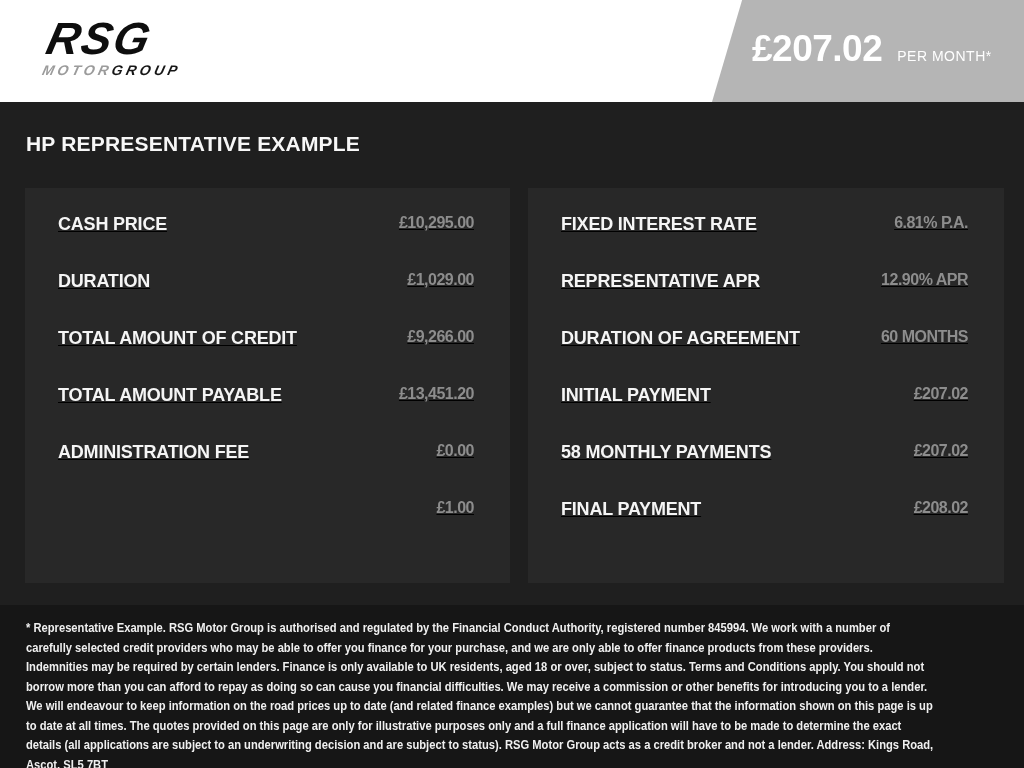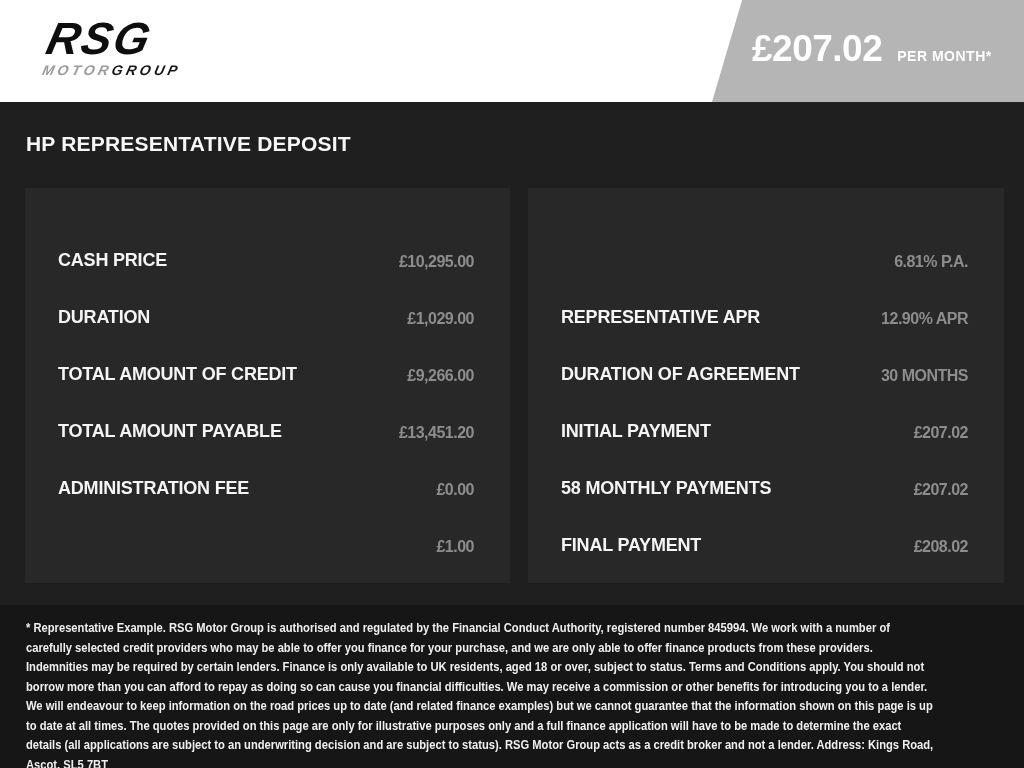--- a/index.html
+++ b/index.html
@@ -34,21 +34,21 @@
     background: #b5b5b5;
     clip-path: polygon(13% 0, 100% 0, 100% 100%, 3.7% 100%);
     display: flex; align-items: baseline;
     padding-left: 52px; padding-top: 30px;
   }
   .price-amount {
     font-size: 37px; font-weight: bold; color: #ffffff;
     letter-spacing: -0.5px; line-height: 1;
   }
   .price-period {
-    font-size: 14px; font-weight: bold; color: #ffffff;
+    font-size: 14px; font-weight: normal; color: #ffffff;
     margin-left: 15px; letter-spacing: 0.5px;
   }
 
   
   .main {
     width: 1024px; height: 503px;
     background: #1f1f1f;
     padding-top: 30px;
   }
   .page-title {
@@ -63,22 +63,23 @@
   }
   .panel {
     background: #282828;
     height: 395px;
     padding: 26px 0;
   }
   .panel-left  { width: 485px; }
   .panel-right { width: 476px; }
   .row {
     height: 57px;
-    display: flex; align-items: flex-end;
+    display: flex; align-items: flex-start;
     padding: 0 36px 0 33px;
+    text-decoration: underline;
   }
   .row-label {
     font-size: 18px; font-weight: bold; color: #f5f5f5;
     letter-spacing: -0.2px; white-space: nowrap;
   }
   .row-value {
     margin-left: auto;
     font-size: 16px; font-weight: bold; color: #8d8d8d;
     letter-spacing: -0.5px; white-space: nowrap;
   }
@@ -110,21 +111,21 @@
       <span class="sub-gray">MOTOR</span><span class="sub-dark">GROUP</span>
     </div>
   </div>
   <div class="price-badge">
     <span class="price-amount">£207.02</span>
     <span class="price-period">PER MONTH*</span>
   </div>
 </div>
 
 <div class="main">
-  <h1 class="page-title">HP REPRESENTATIVE DEPOSIT</h1>
+  <h1 class="page-title">HP REPRESENTATIVE EXAMPLE</h1>
   <div class="panels">
     <div class="panel panel-left">
       <div>
           <div class="row">
             <span class="row-label">CASH PRICE</span>
             <span class="row-value">£10,295.00</span>
           </div>
           <div class="row">
             <span class="row-label">DURATION</span>
             <span class="row-value">£1,029.00</span>
@@ -142,29 +143,30 @@
             <span class="row-value">£0.00</span>
           </div>
           <div class="row">
             <span class="row-value">£1.00</span>
           </div>
         </div>
     </div>
     <div class="panel panel-right">
       <div>
           <div class="row">
+            <span class="row-label">FIXED INTEREST RATE</span>
             <span class="row-value">6.81% P.A.</span>
           </div>
           <div class="row">
             <span class="row-label">REPRESENTATIVE APR</span>
             <span class="row-value">12.90% APR</span>
           </div>
           <div class="row">
             <span class="row-label">DURATION OF AGREEMENT</span>
-            <span class="row-value">30 MONTHS</span>
+            <span class="row-value">60 MONTHS</span>
           </div>
           <div class="row">
             <span class="row-label">INITIAL PAYMENT</span>
             <span class="row-value">£207.02</span>
           </div>
           <div class="row">
             <span class="row-label">58 MONTHLY PAYMENTS</span>
             <span class="row-value">£207.02</span>
           </div>
           <div class="row">

